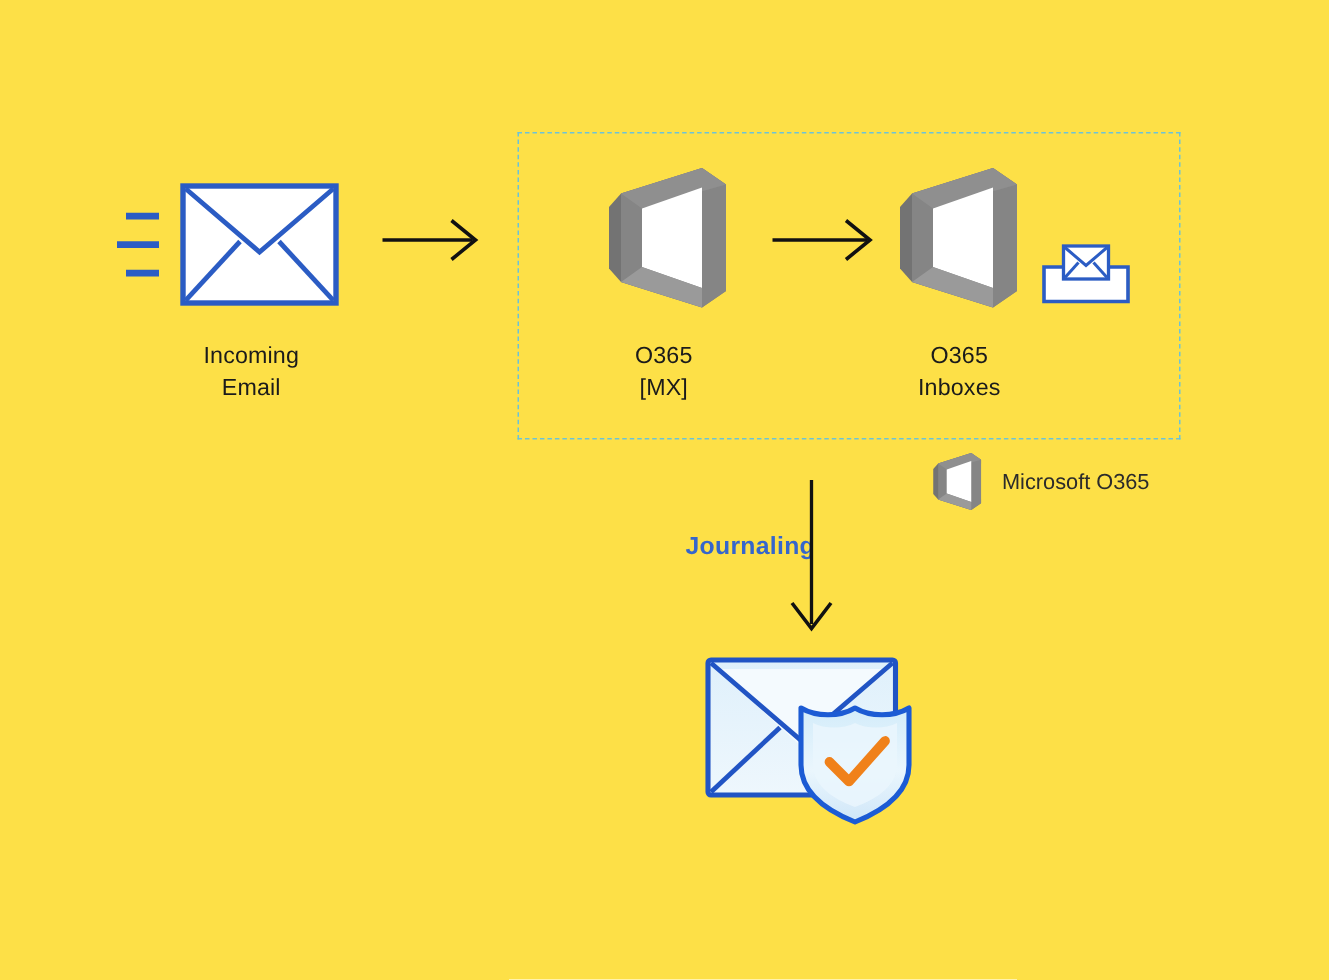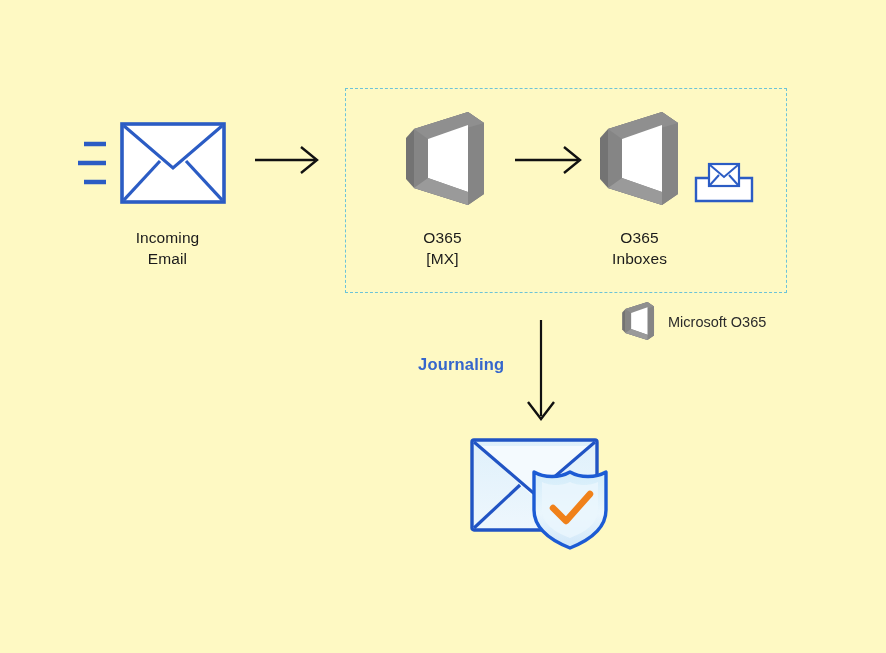--- a/index.html
+++ b/index.html
@@ -9,21 +9,21 @@
     background: #ffffff;
   }
   body {
     font-family: "Liberation Sans", sans-serif;
     -webkit-font-smoothing: antialiased;
   }
   #canvas {
     position: relative;
     width: 886px;
     height: 653px;
-    background: #fef9c3;
+    background: #fde047;
     overflow: hidden;
   }
   .node {
     position: absolute;
   }
   .caption {
     position: absolute;
     text-align: center;
     color: #1b1b1b;
     font-size: 15.5px;
@@ -32,20 +32,21 @@
     white-space: pre-line;
     letter-spacing: 0.1px;
   }
   .journal-label {
     position: absolute;
     color: #3566cc;
     font-size: 16.5px;
     font-weight: bold;
     font-family: "Liberation Sans", sans-serif;
     letter-spacing: 0.2px;
+    margin-left: 39px;
   }
   .legend-label {
     position: absolute;
     color: #2b2b2b;
     font-size: 14.5px;
     font-family: "Liberation Sans", sans-serif;
   }
   .dashed-box {
     position: absolute;
     box-sizing: border-box;

